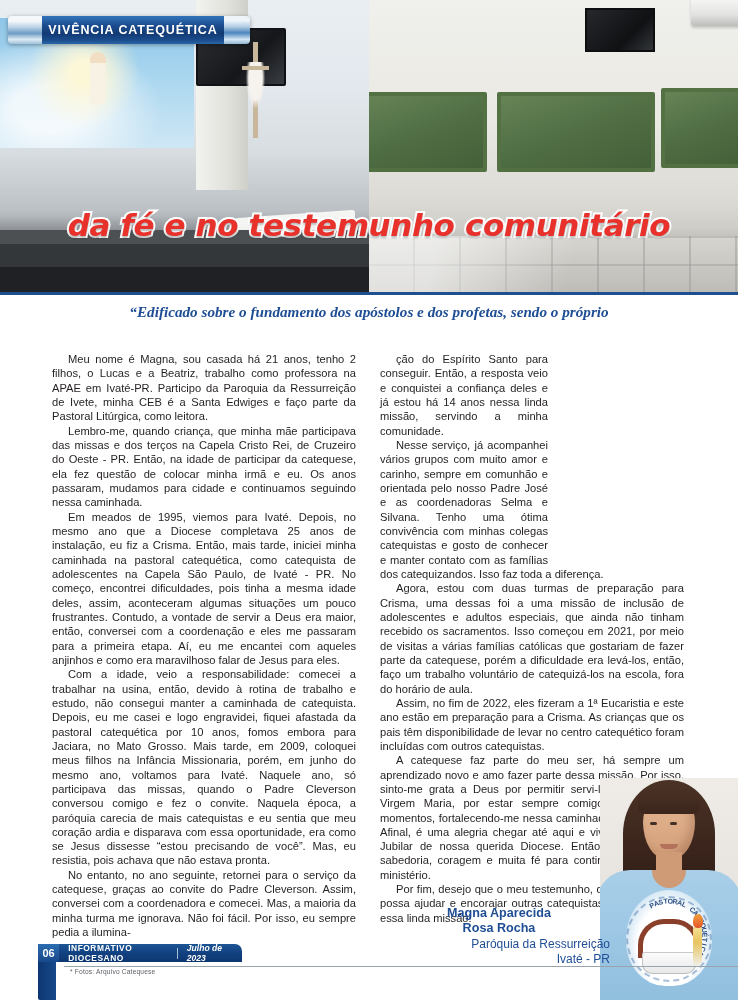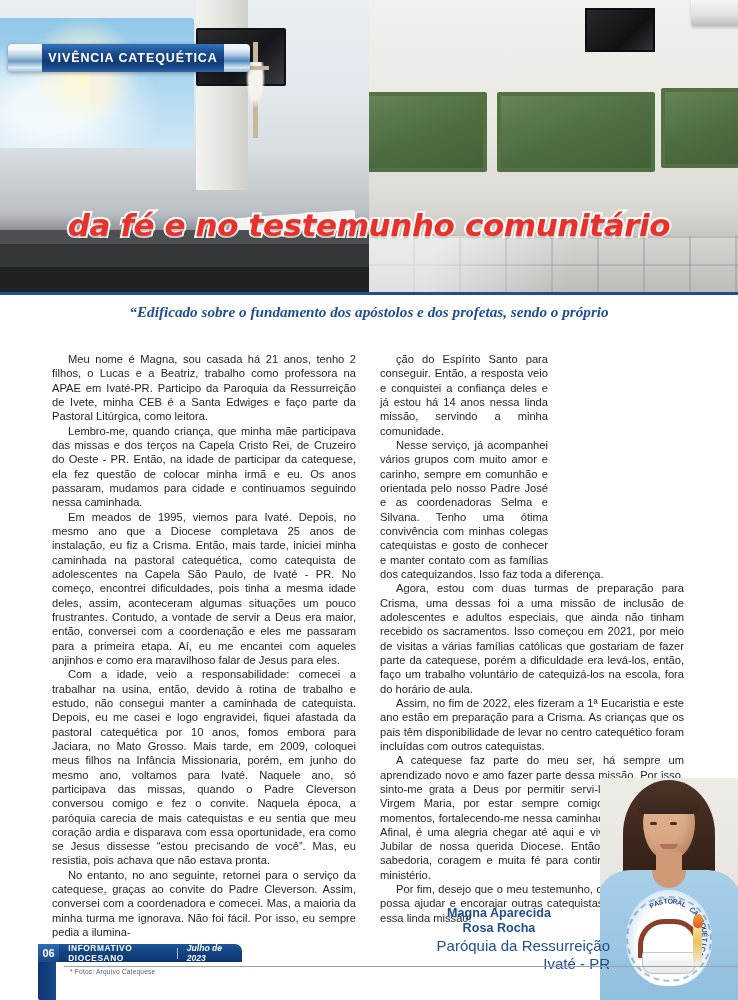--- a/index.html
+++ b/index.html
@@ -158,21 +158,21 @@
   .crowd { position: absolute; left: 0; bottom: 0; width: 100%; height: 100%; }
   .person {
     position: absolute;
     bottom: 8px;
     width: 34px;
   }
 
   
   .section-tag {
     position: absolute;
-    left: 8px; top: 44px;
+    left: 8px; top: 16px;
     height: 28px;
     width: 242px;
     display: flex;
     align-items: center;
     z-index: 6;
     filter: drop-shadow(0 1px 2px rgba(0,0,0,.35));
   }
   .tag-cap-left {
     width: 34px; height: 100%;
     background: linear-gradient(to bottom, #f4f8fb 0 18%, #bcd3e6 40%, #6e9cc4 62%, #dceaf4 84%, #9fc0da 100%);
@@ -396,21 +396,21 @@
   }
   .sig-name {
     font-size: 12.6px;
     font-weight: bold;
     line-height: 1.16;
     color: #1f4e95;
     text-align: center;
   }
   .sig-sub {
     margin-top: 2px;
-    font-size: 15px;
+    font-size: 12px;
     line-height: 1.2;
     color: #1f4e95;
   }
 
   
   .footer {
     position: absolute;
     left: 38px; top: 944px;
     width: 700px;
     height: 56px;

